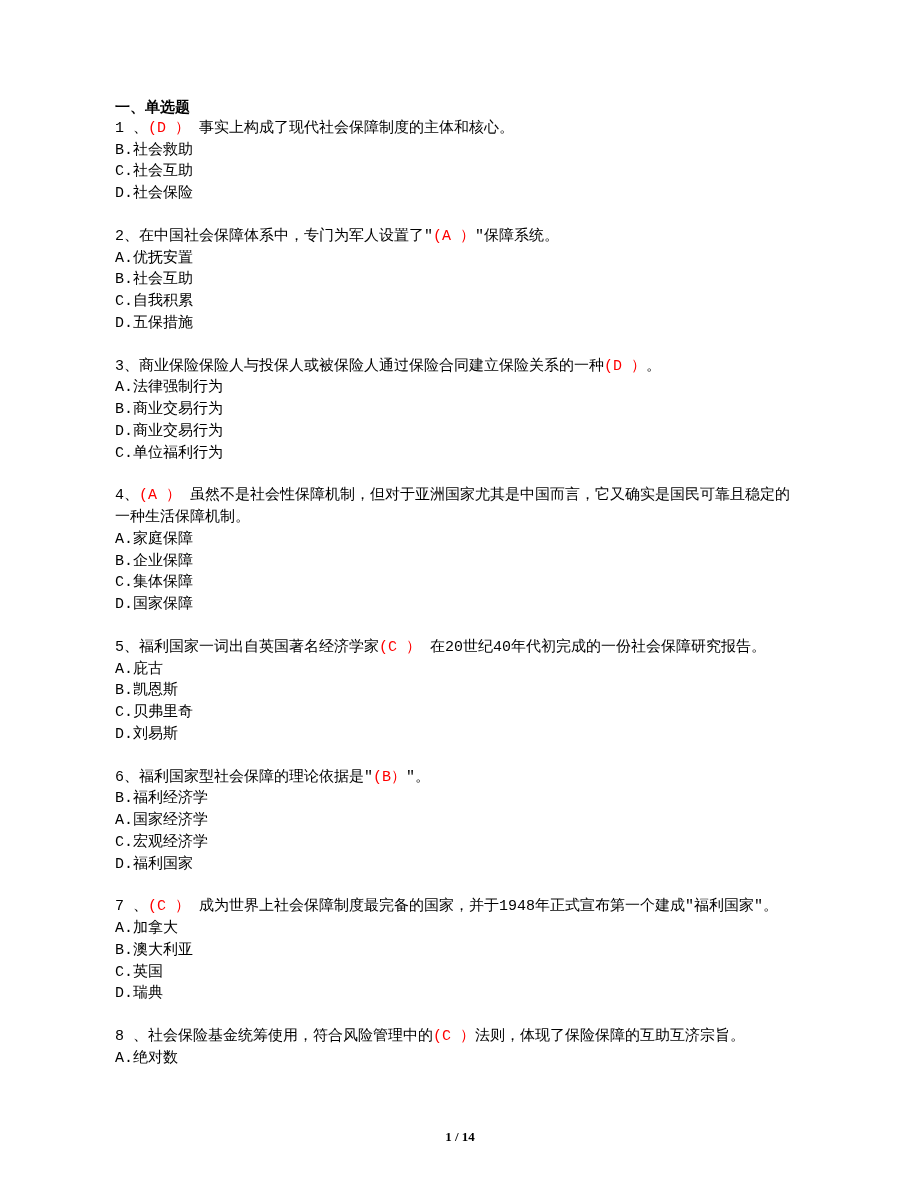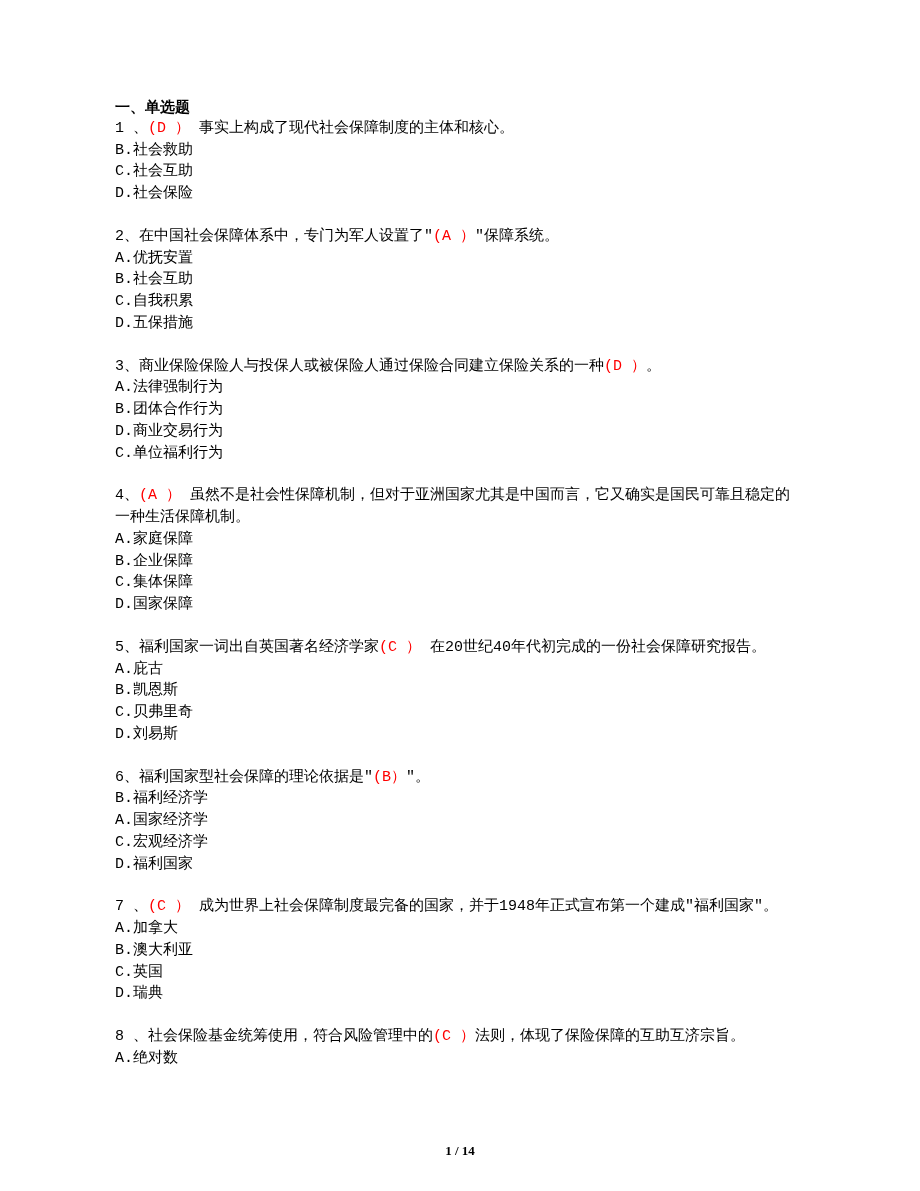--- a/index.html
+++ b/index.html
@@ -18,21 +18,21 @@
     padding: 96px 115px 60px 115px;
   }
   .section-title {
     font-weight: bold;
     font-family: "SimHei", "黑体", sans-serif;
   }
   .q-block { margin-bottom: 21px; font-family: Liberation Mono, monospace; }
   .answer { color: #ff0000; }
   .footer {
     position: absolute;
-    bottom: 30px;
+    bottom: 44px;
     left: 0; right: 0;
     text-align: center;
     font-size: 13px;
     font-weight: bold;
   }
   .stem-line { }
   .opt-line { }
 </style>
 </head>
 <body>
@@ -49,21 +49,21 @@
       <div class="q-block">
         <div class="stem-line"><span>2、</span><span>在中国社会保障体系中，专门为军人设置了"</span><span class="answer">(A ）</span><span>"保障系统。</span></div>
         <div class="opt-line">A.优抚安置</div>
         <div class="opt-line">B.社会互助</div>
         <div class="opt-line">C.自我积累</div>
         <div class="opt-line">D.五保措施</div>
       </div>
       <div class="q-block">
         <div class="stem-line"><span>3、</span><span>商业保险保险人与投保人或被保险人通过保险合同建立保险关系的一种</span><span class="answer">(D ）</span><span>。</span></div>
         <div class="opt-line">A.法律强制行为</div>
-        <div class="opt-line">B.团体合作行为</div>
+        <div class="opt-line">B.商业交易行为</div>
         <div class="opt-line">D.商业交易行为</div>
         <div class="opt-line">C.单位福利行为</div>
       </div>
       <div class="q-block">
         <div class="stem-line"><span>4、</span><span class="answer">(A ）</span><span> 虽然不是社会性保障机制，但对于亚洲国家尤其是中国而言，它又确实是国民可靠且稳定的一种生活保障机制。</span></div>
         <div class="opt-line">A.家庭保障</div>
         <div class="opt-line">B.企业保障</div>
         <div class="opt-line">C.集体保障</div>
         <div class="opt-line">D.国家保障</div>
       </div>

